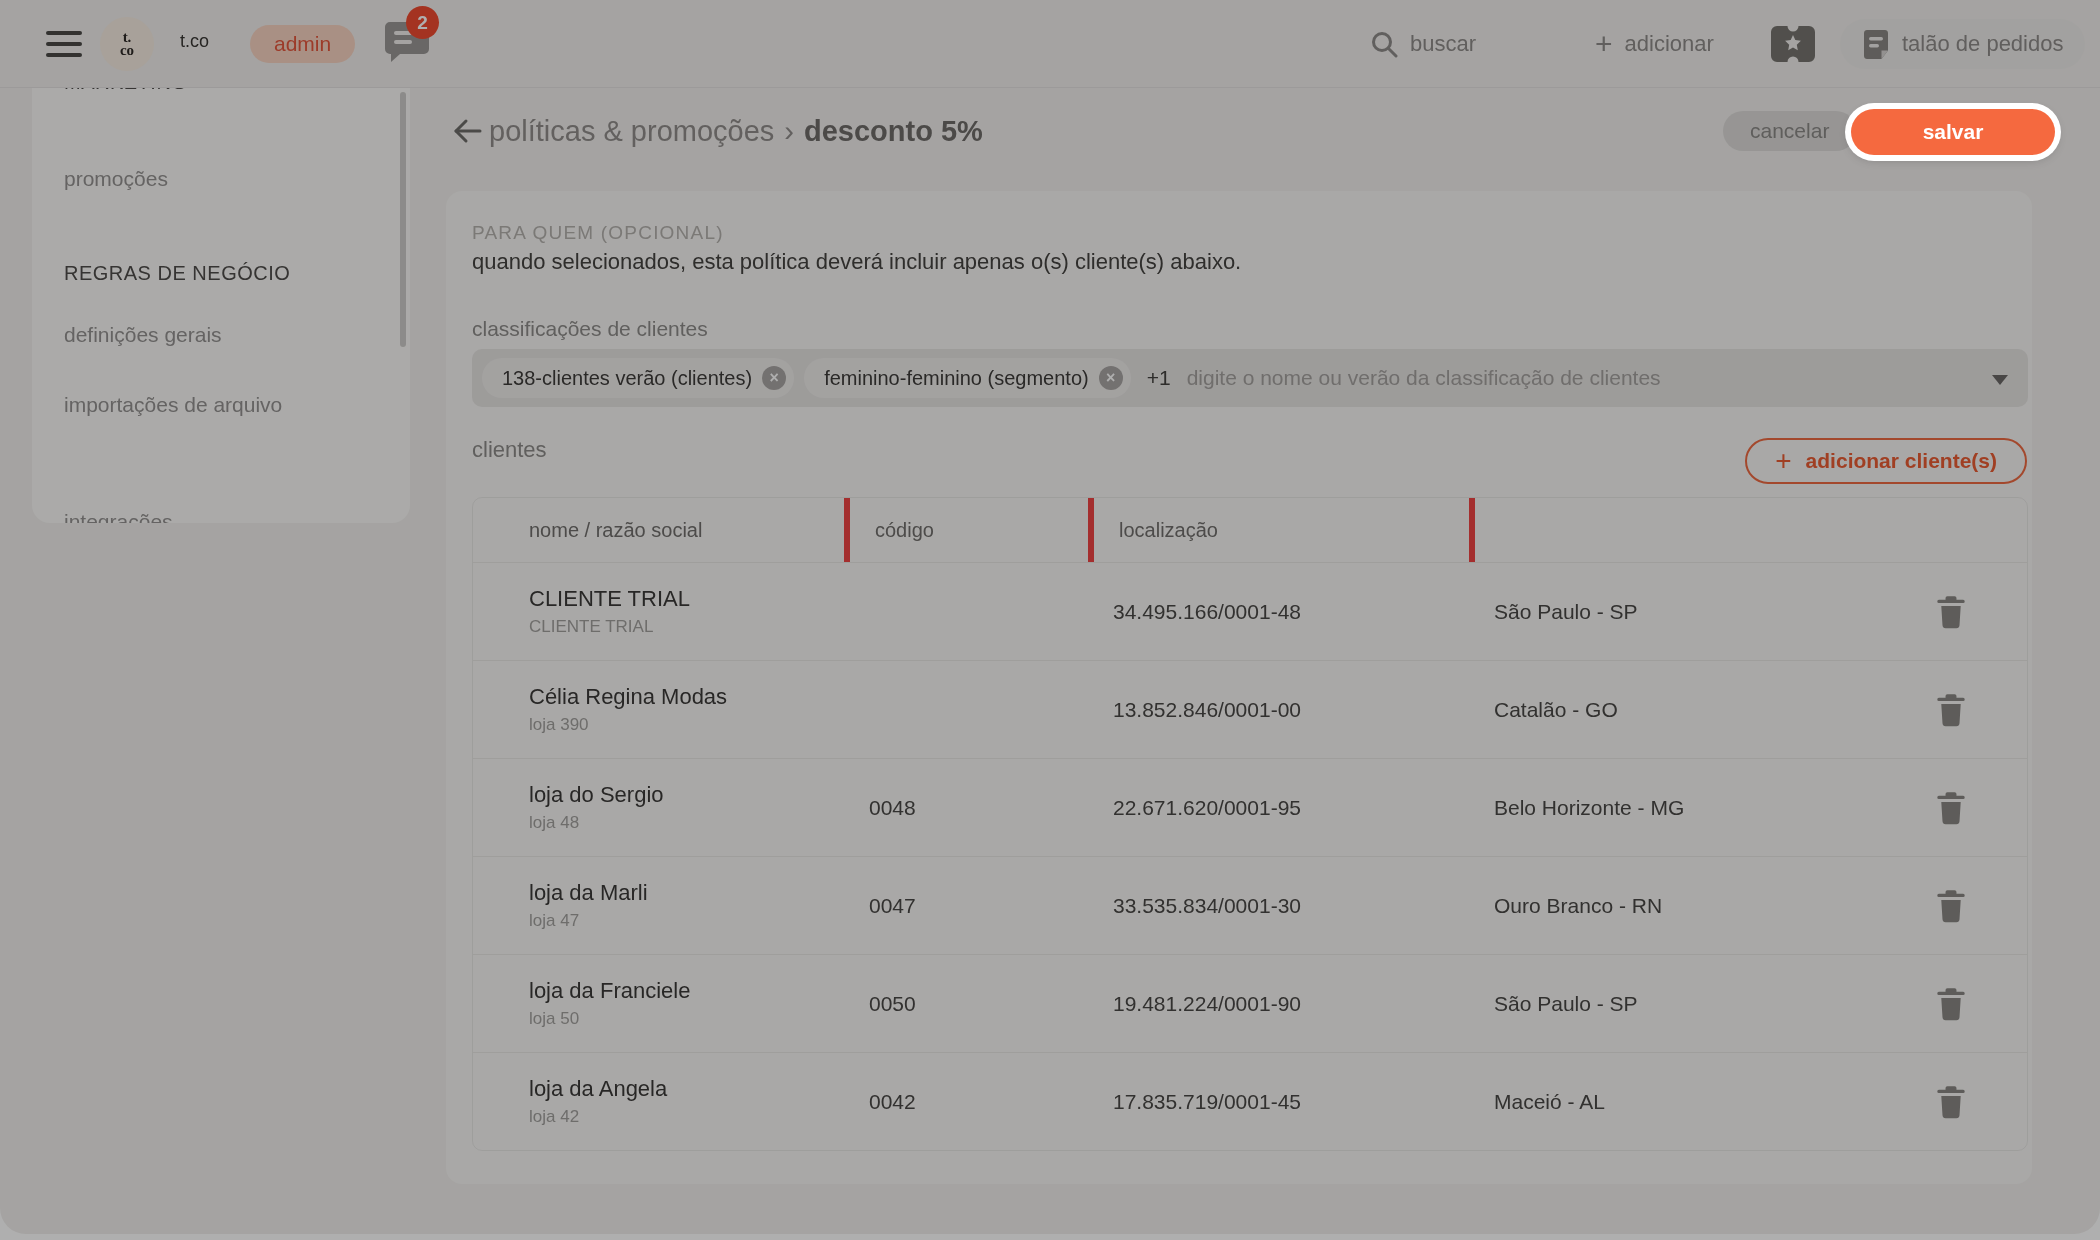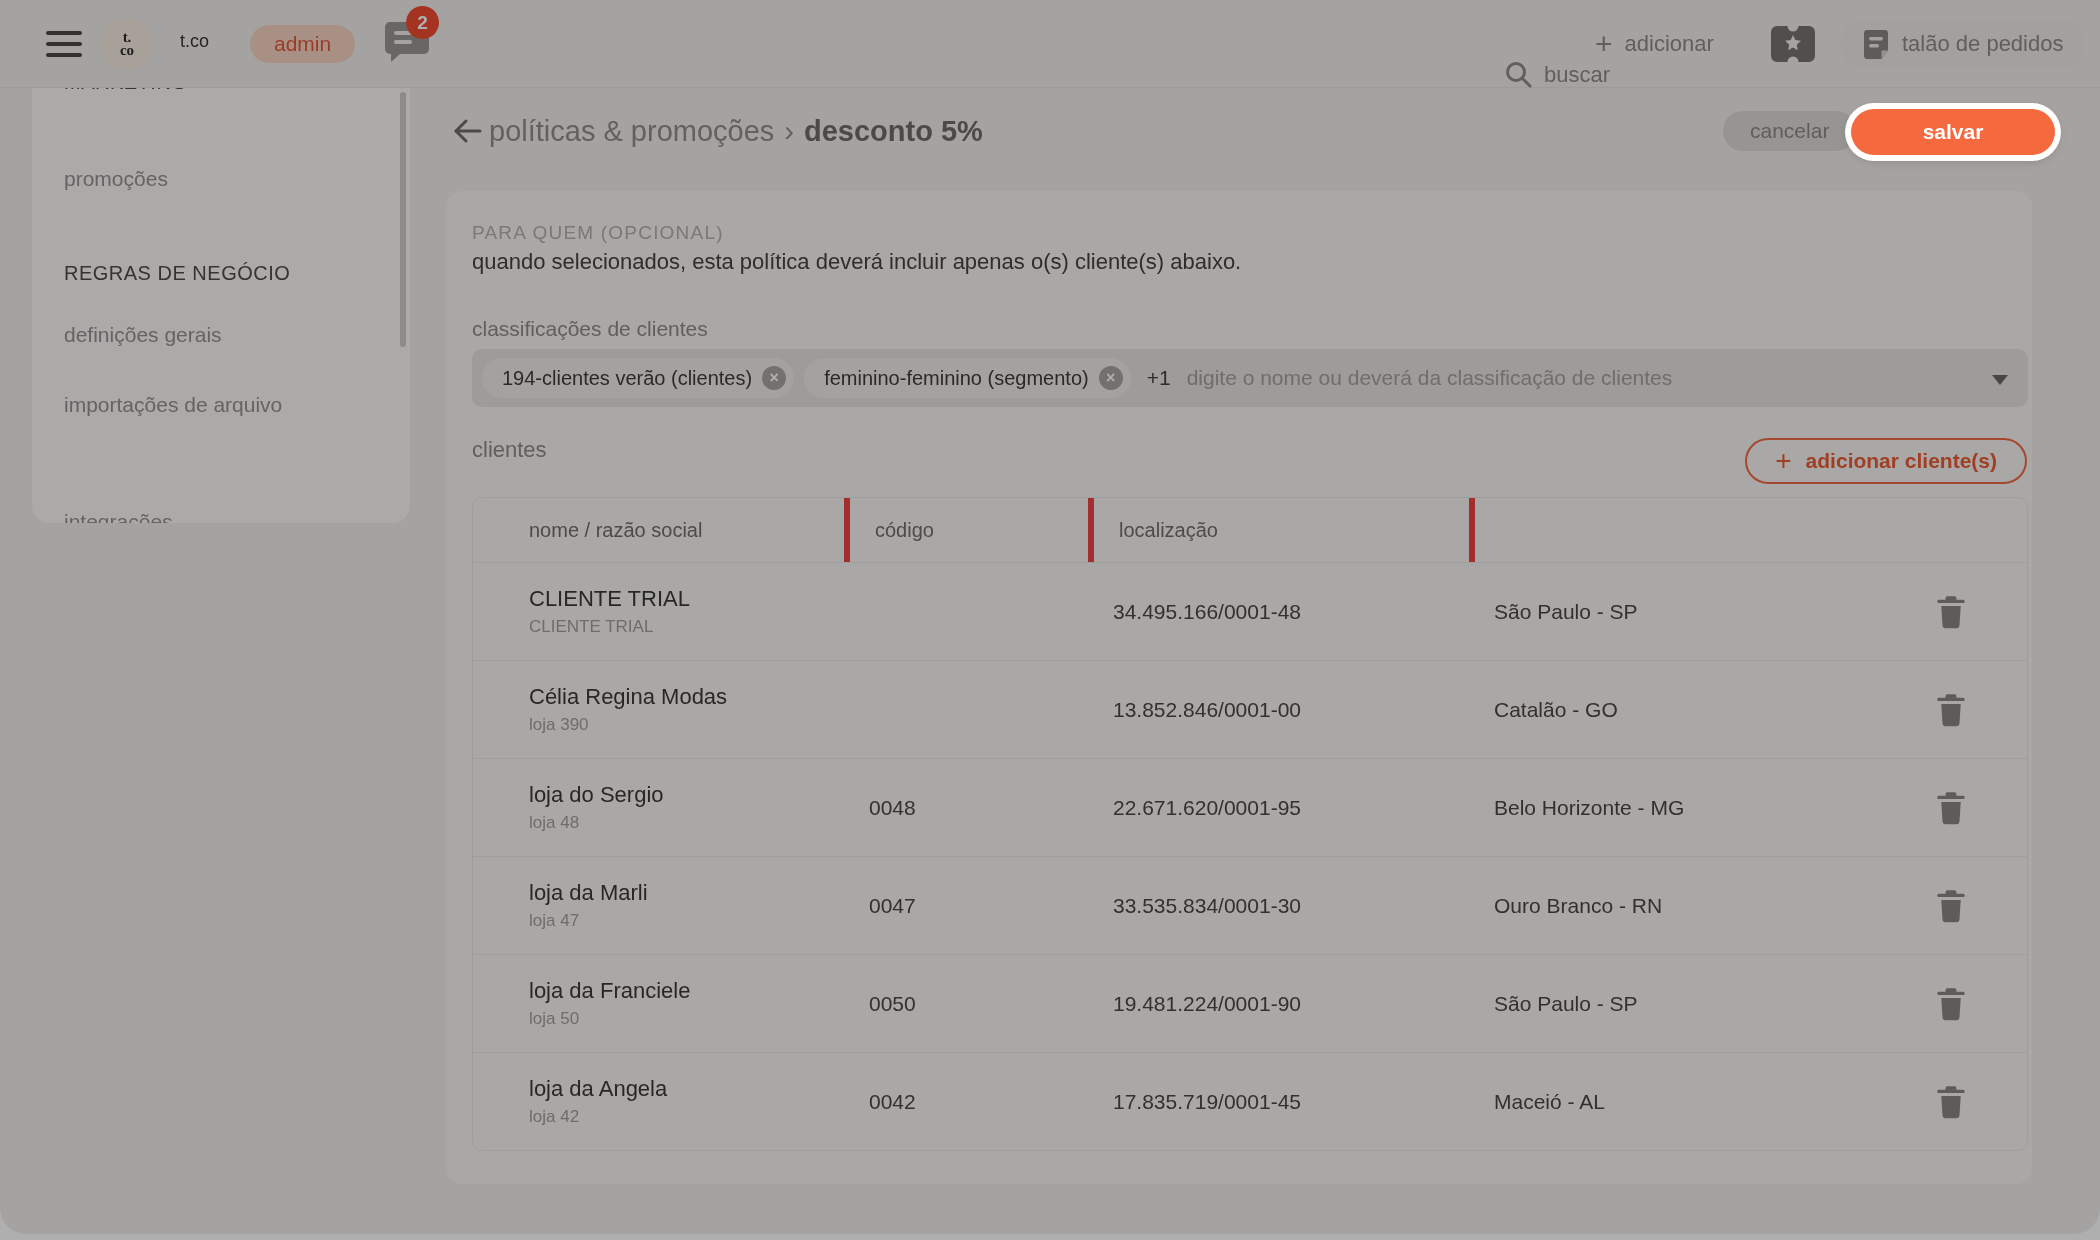--- a/index.html
+++ b/index.html
@@ -35,21 +35,21 @@
     background:#f6d2c0; color:#e4573d; font-size:21px; display:flex; align-items:center;
   }
   .chat-wrap { position:absolute; left:384px; top:20px; width:58px; height:54px; cursor:pointer; }
   .chat-badge {
     position:absolute; left:22px; top:-14px; width:33px; height:33px; border-radius:50%;
     background:#ef4b30; color:#fff; font-size:19px; font-weight:bold;
     display:flex; align-items:center; justify-content:center;
   }
   .tb-action { position:absolute; top:0; height:88px; display:flex; align-items:center; gap:12px; cursor:pointer;
     color:#8e8b89; font-size:22px; }
-  .tb-search { left:1504px;align-items:flex-end; }
+  .tb-search { left:1370px; }
   .tb-add { left:1595px; }
   .tb-plus { font-size:30px; font-weight:300; line-height:1; color:#8e8b89; }
   .tb-ticket { position:absolute; left:1770px; top:24px; width:46px; height:40px; cursor:pointer; }
   .order-pad {
     position:absolute; left:1840px; top:19px; height:50px; padding:0 22px; border-radius:25px;
     background:#edebe9; display:flex; align-items:center; gap:12px; cursor:pointer;
     color:#8e8b89; font-size:22px;
   }
   
   .sidebar {
@@ -228,31 +228,31 @@
 
   <div class="card">
     <div class="aud-title">PARA QUEM (OPCIONAL)</div>
     <div class="aud-desc">quando selecionados, esta política deverá incluir apenas o(s) cliente(s) abaixo.</div>
 
     <div class="cls-label">classificações de clientes</div>
     <div class="select-box">
       <div class="chips-wrap">
 
           <div class="chip">
-            <span>194-clientes verão (clientes)</span>
+            <span>138-clientes verão (clientes)</span>
             <span class="chip-x">×</span>
           </div>
 
           <div class="chip">
             <span>feminino-feminino (segmento)</span>
             <span class="chip-x">×</span>
           </div>
         </div>
       <span class="more-count">+1</span>
-      <span class="sel-placeholder">digite o nome ou deverá da classificação de clientes</span>
+      <span class="sel-placeholder">digite o nome ou verão da classificação de clientes</span>
       <div class="sel-caret"></div>
     </div>
 
     <div class="clients-label">clientes</div>
     <button class="btn-add-client">
       <span class="plus">+</span>
       <span>adicionar cliente(s)</span>
     </button>
 
     <div class="table">

